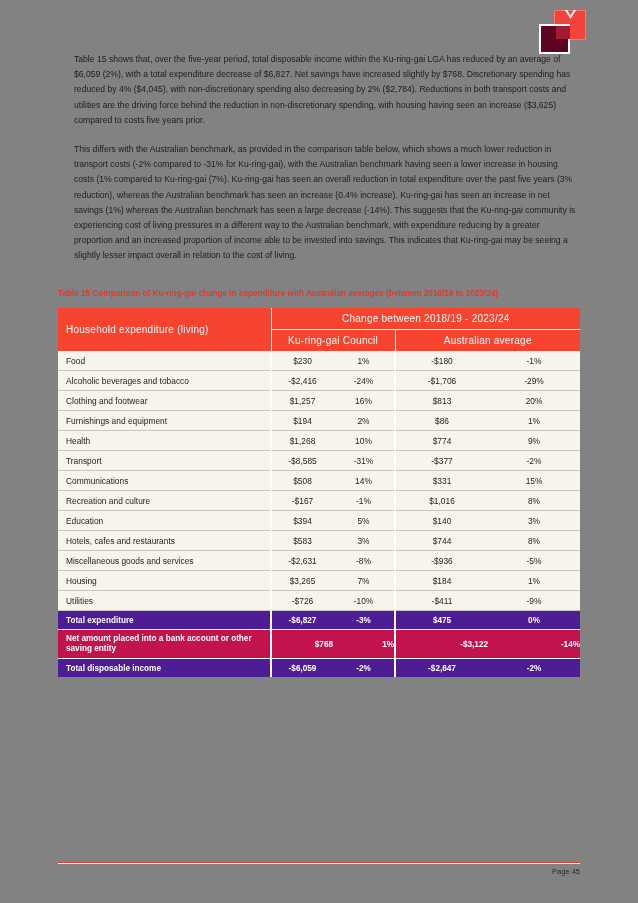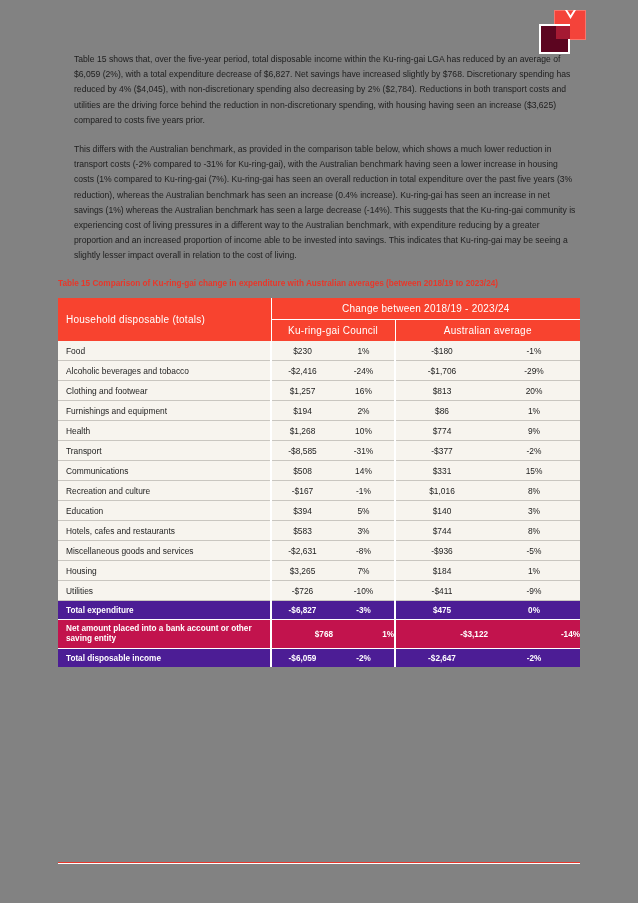--- a/index.html
+++ b/index.html
@@ -76,21 +76,21 @@
     margin: 0 0 14px 16px;
     font-size: 8.6px;
     line-height: 15.2px;
     color: #1d1d1d;
     text-align: left;
     letter-spacing: 0.0px;
   }
 
   
   .table-caption {
-    margin: 14px 0 8px 0;
+    margin: 24px 0 8px 0;
     font-size: 8.2px;
     line-height: 12.5px;
     font-weight: bold;
     color: #e8372a;
   }
 
   
   table.expenditure {
     border-collapse: collapse;
     width: 522px;
@@ -223,21 +223,21 @@
     <table class="expenditure">
       <colgroup>
         <col style="width:213px">
         <col style="width:62px">
         <col style="width:62px">
         <col style="width:93px">
         <col style="width:92px">
       </colgroup>
       <thead>
         <tr>
-          <th class="hdr-label" rowspan="2">Household disposable (totals)</th>
+          <th class="hdr-label" rowspan="2">Household expenditure (living)</th>
           <th class="hdr-span last" colspan="4">Change between 2018/19 - 2023/24</th>
         </tr>
         <tr>
           <th class="hdr-sub" colspan="2">Ku-ring-gai Council</th>
           <th class="hdr-sub last" colspan="2">Australian average</th>
         </tr>
       </thead>
       <tbody>
           <tr class="data-row">
             <td class="cat">Food</td>
@@ -351,15 +351,16 @@
             <td class="num sep-left">-$2,647</td>
             <td class="num">-2%</td>
           </tr>
         </tbody>
     </table>
   </div>
 
   <div class="footer">
     <div class="footer-rule"></div>
     <div class="footer-rule2"></div>
+    <div class="footer-page">Page 45</div>
   </div>
 
 </div>
 
 </body></html>

